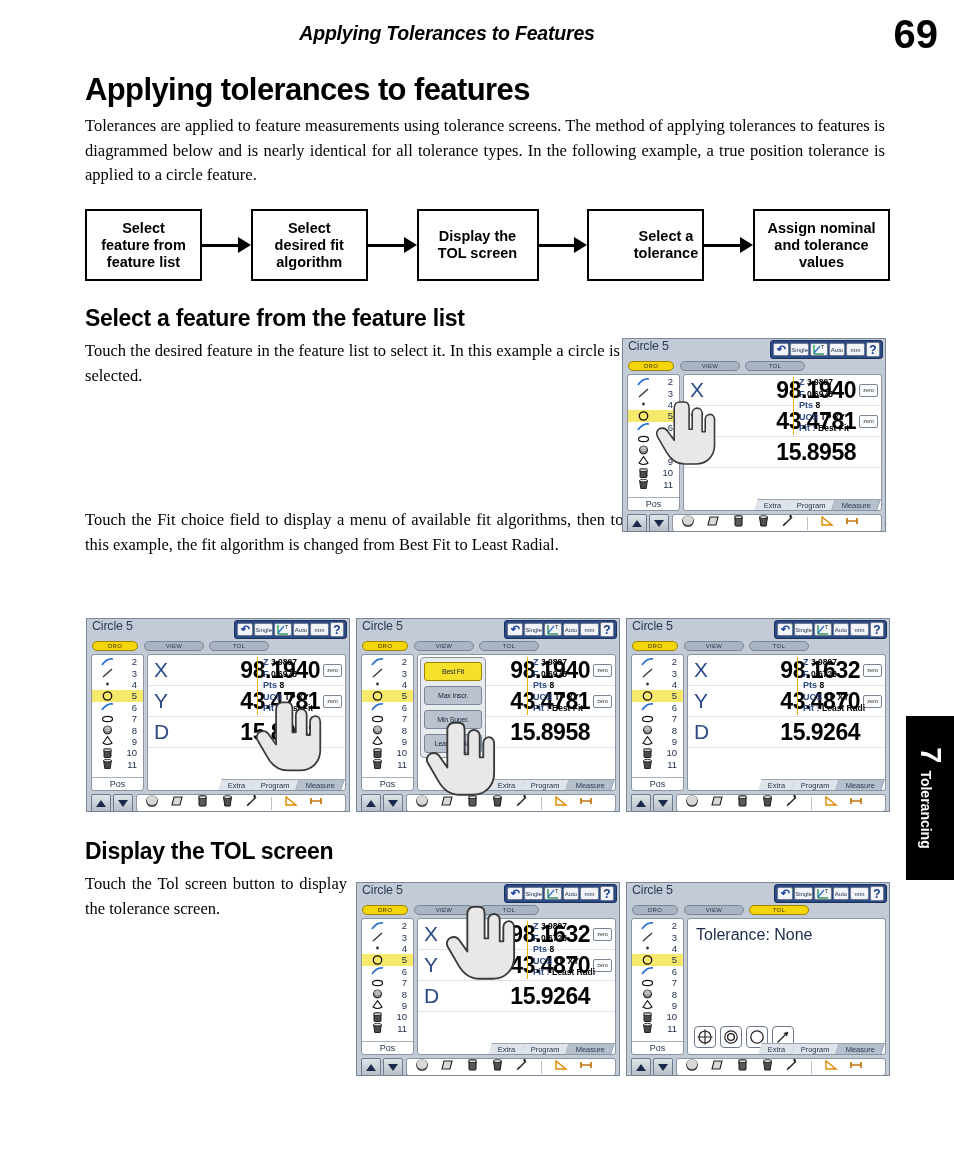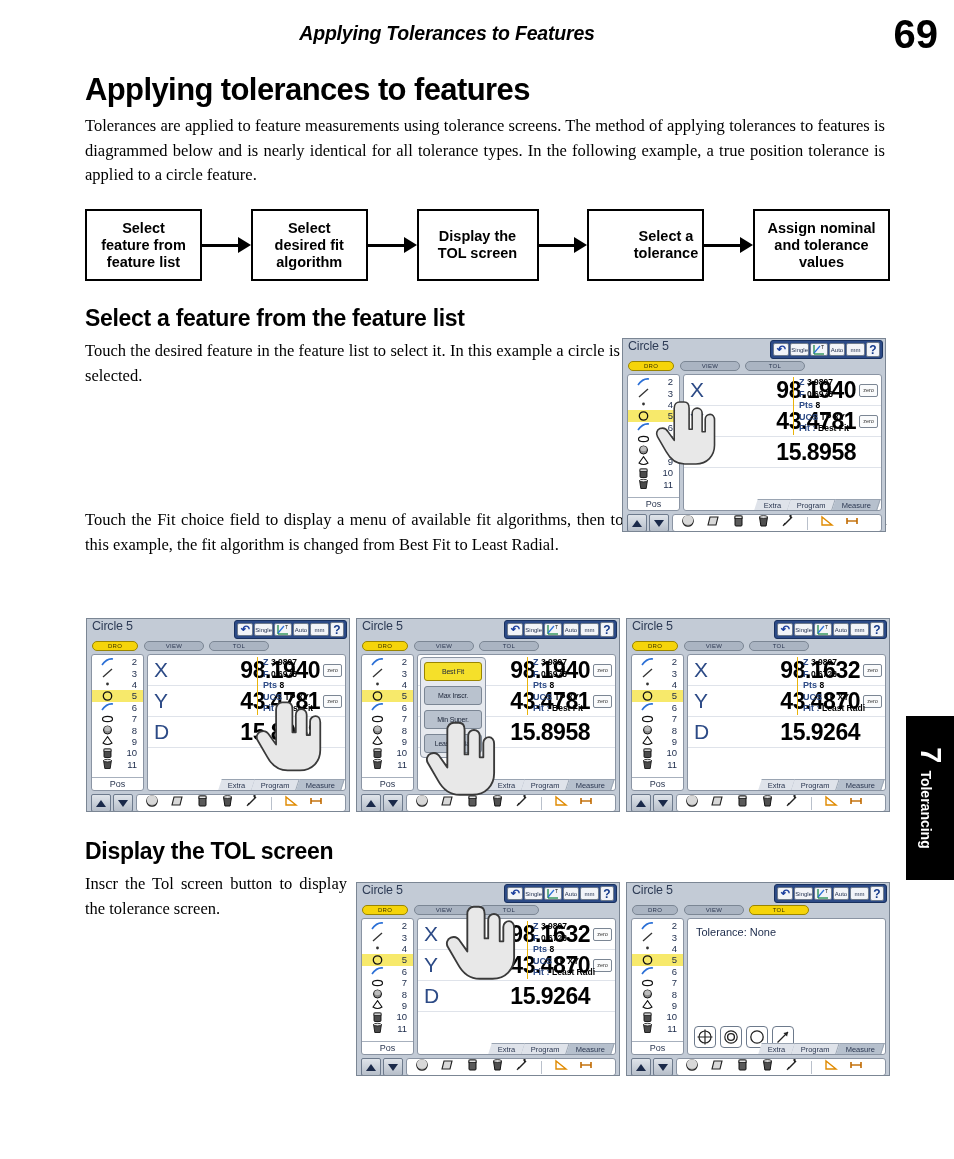--- a/index.html
+++ b/index.html
@@ -167,21 +167,21 @@
   .zero-btn.blank { border:none; background:transparent; }
   .info-panel {
     position:absolute; right:2px; top:2px; width:86px;
     border-left:1px solid #eab308; padding-left:5px;
     font-size:9px; color:#2c4a86; line-height:11.5px;
   }
   .info-panel .k { font-weight:bold; }
   .info-panel .v { color:#000; font-weight:bold; font-size:8.5px; }
   .info-row { white-space:nowrap; }
   .tol-text {
-    position:absolute; left:8px; top:7px; font-size:11px; color:#1b2a4a;
+    position:absolute; left:8px; top:7px; font-size:16px; color:#1b2a4a;
   }
   .tol-icons {
     position:absolute; left:6px; bottom:6px; display:flex; gap:4px;
   }
   .tol-ico {
     width:22px; height:22px; border:1px solid #6d7a8c; border-radius:4px;
     background:#fff; display:flex; align-items:center; justify-content:center;
   }
   .fit-menu {
     position:absolute; left:2px; top:2px; width:66px;
@@ -282,21 +282,21 @@
   <h2 class="sect-title">Select a feature from the feature list</h2>
   <p class="para">Touch the desired feature in the feature list to select it.  In this example a circle is selected.</p>
 </div>
 
 <div class="sec-b">
   <p class="para">Touch the Fit choice field to display a menu of available fit algorithms, then touch the desired fit algorithm button.  In this example, the fit algorithm is changed from Best Fit to Least Radial.</p>
 </div>
 
 <div class="sec-c">
   <h2 class="sect-title">Display the TOL screen</h2>
-  <p class="para">Inscr the Tol screen button to display the tolerance screen.</p>
+  <p class="para">Touch the Tol screen button to display the tolerance screen.</p>
 </div>
 
 <div class="side-tab">
   <div class="side-tab-inner">
     <span class="side-tab-num">7</span>
     <span class="side-tab-label">Tolerancing</span>
   </div>
 </div>
 
 <div id="screens-host">

